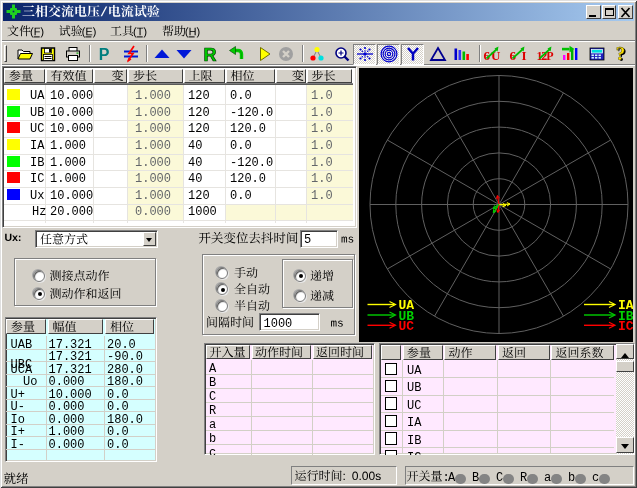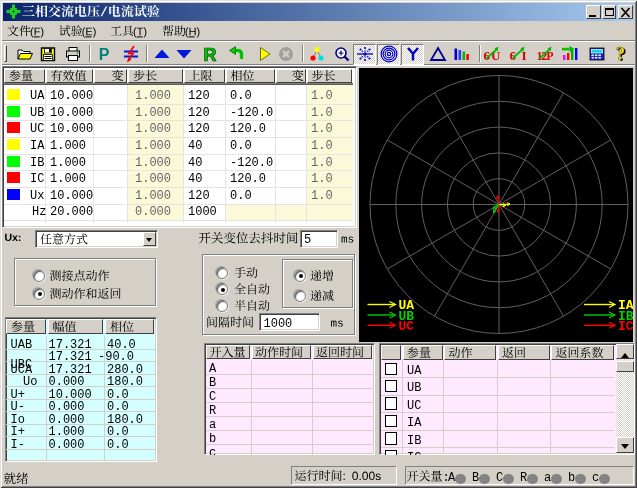--- a/index.html
+++ b/index.html
@@ -295,25 +295,25 @@
     <div style="position:absolute;left:294px;top:289.5px;width:12px;height:12px;background:#fff;border-radius:50%;border:1px solid #7a7a7a;box-shadow:inset 1px 1px 1px #555, -1px -1px 0 #a8a8a8, 1px 1px 0 #e8e8e8;"></div>
     <div style="position:absolute;left:259px;top:313px;width:60.5px;height:18px;background:#fff;" class="sunk"></div>
     <div class="mono" style="position:absolute;left:263.5px;top:317.5px;width:40px;height:12px;">1000</div>
     <div style="position:absolute;left:5px;top:317px;width:152px;height:145px;background:#d5ffff;" class="sunk"></div>
     <div style="position:absolute;left:6px;top:318.5px;width:39.5px;height:15.5px;background:#d4d0c8;" class="rais2"></div>
     <div style="position:absolute;left:47.5px;top:318.5px;width:55.5px;height:15.5px;background:#d4d0c8;" class="rais2"></div>
     <div style="position:absolute;left:105px;top:318.5px;width:49px;height:15.5px;background:#d4d0c8;" class="rais2"></div>
     <div style="position:absolute;left:6px;top:348.7px;width:150px;height:1px;background:#d2d0c8;"></div>
     <div class="mono" style="position:absolute;left:10.5px;top:338.5px;width:34px;height:12px;">UAB</div>
     <div class="mono" style="position:absolute;left:48.5px;top:338.5px;width:50px;height:12px;">17.321</div>
-    <div class="mono" style="position:absolute;left:107px;top:338.5px;width:45px;height:12px;">40.0</div>
+    <div class="mono" style="position:absolute;left:107px;top:338.5px;width:45px;height:12px;">20.0</div>
     <div style="position:absolute;left:6px;top:361.2px;width:150px;height:1px;background:#d2d0c8;"></div>
     <div class="mono" style="position:absolute;left:10.5px;top:351.0px;width:34px;height:12px;margin-top:8px;">UBC</div>
     <div class="mono" style="position:absolute;left:48.5px;top:351.0px;width:50px;height:12px;">17.321</div>
-    <div class="mono" style="position:absolute;left:98px;top:351.0px;width:45px;height:12px;">-90.0</div>
+    <div class="mono" style="position:absolute;left:107px;top:351.0px;width:45px;height:12px;">-90.0</div>
     <div style="position:absolute;left:6px;top:373.7px;width:150px;height:1px;background:#d2d0c8;"></div>
     <div class="mono" style="position:absolute;left:10.5px;top:363.5px;width:34px;height:12px;">UCA</div>
     <div class="mono" style="position:absolute;left:48.5px;top:363.5px;width:50px;height:12px;">17.321</div>
     <div class="mono" style="position:absolute;left:107px;top:363.5px;width:45px;height:12px;">280.0</div>
     <div style="position:absolute;left:6px;top:386.2px;width:150px;height:1px;background:#d2d0c8;"></div>
     <div class="mono" style="position:absolute;left:23px;top:376.0px;width:34px;height:12px;">Uo</div>
     <div class="mono" style="position:absolute;left:48.5px;top:376.0px;width:50px;height:12px;">0.000</div>
     <div class="mono" style="position:absolute;left:107px;top:376.0px;width:45px;height:12px;">180.0</div>
     <div style="position:absolute;left:6px;top:398.7px;width:150px;height:1px;background:#d2d0c8;"></div>
     <div class="mono" style="position:absolute;left:10.5px;top:388.5px;width:34px;height:12px;">U+</div>

